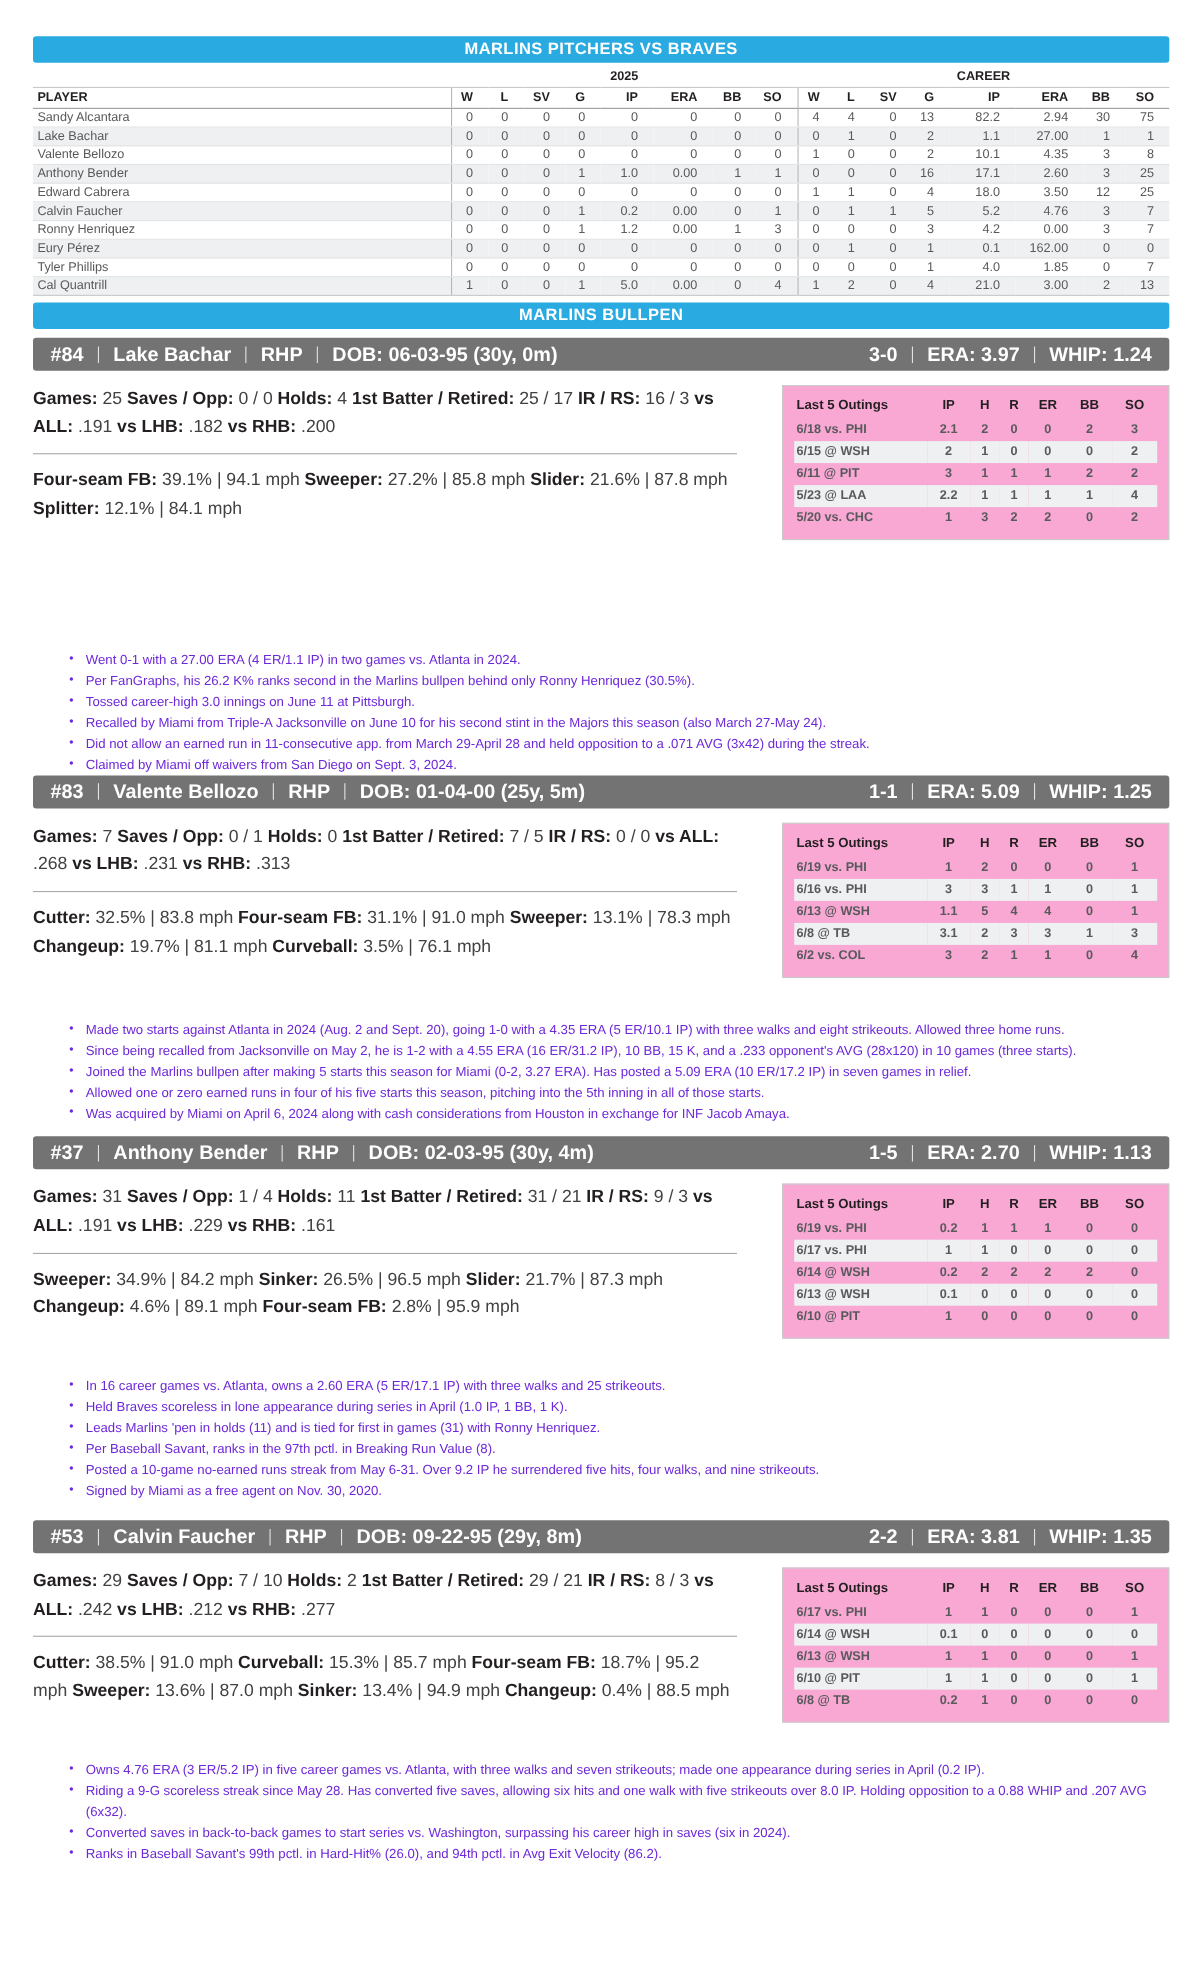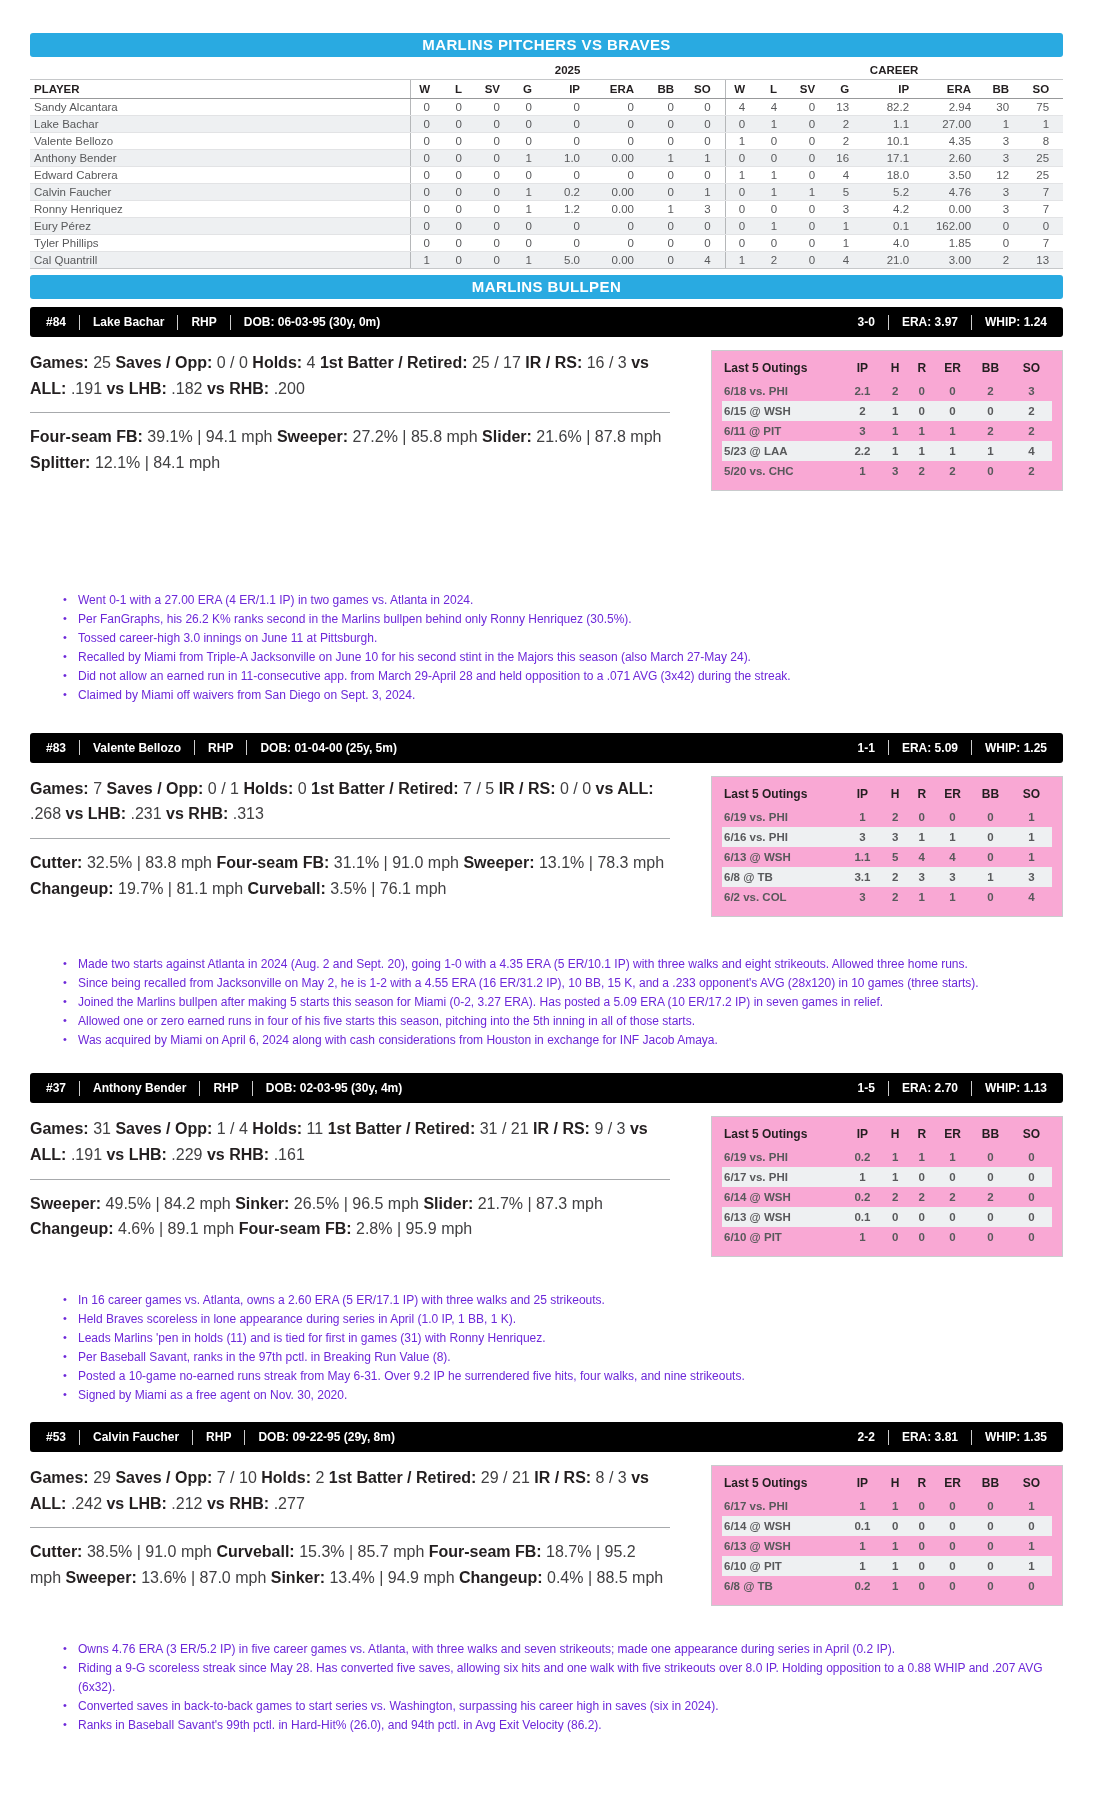--- a/index.html
+++ b/index.html
@@ -33,27 +33,27 @@
     color: #58595b; height: 17px; text-align: right; padding-right: 14px;
     border-bottom: 1px solid #e2e3e5;
   }
   table.pitchers tbody td.pl { text-align: left; padding-left: 4px; color: #58595b; }
   table.pitchers tbody tr:nth-child(even) { background: #eef0f2; }
   table.pitchers .gsep { border-left: 1px solid #b5b7b9; }
   table.pitchers tbody tr:last-child td { border-bottom: 1px solid #c6c8ca; }
 
   
   .card-bar {
-    background: #000000; color: #fff; height: 30px; border-radius: 3px;
+    background: #737373; color: #fff; height: 30px; border-radius: 3px;
     display: flex; align-items: center; justify-content: space-between;
-    padding: 0 16px; font-weight: bold; font-size: 12px;
+    padding: 0 16px; font-weight: bold; font-size: 18px;
   }
   .card-1 .card-bar { margin-top: 8px; }
-  .card-2 .card-bar { margin-top: 28px; }
-  .card-3 .card-bar { margin-top: 24px; }
+  .card-2 .card-bar { }
+  .card-3 .card-bar { margin-top: 12px; }
   .card-4 .card-bar { margin-top: 17px; }
   .bar-left, .bar-right { display: flex; align-items: center; gap: 13px; }
   .vbar { width: 1px; height: 15px; background: rgba(255,255,255,.8); display: inline-block; }
 
   .card-body { display: flex; margin-top: 13px; }
   .card-1 .card-body { min-height: 135px; }
   .card-2 .card-body { min-height: 145px; }
   .card-3 .card-body { min-height: 140px; }
   .card-4 .card-body { min-height: 140px; }
   .card-left { width: 640px; font-size: 16px; color: #414042; line-height: 1.6; }
@@ -559,21 +559,21 @@
           <span class="vbar"></span>
         <span>ERA: 2.70</span>
           <span class="vbar"></span>
         <span>WHIP: 1.13</span>
       </div>
     </div>
     <div class="card-body">
       <div class="card-left">
         <p class="stats-line"><b>Games:</b><span> 31 </span><b>Saves / Opp:</b><span> 1 / 4 </span><b>Holds:</b><span> 11 </span><b>1st Batter / Retired:</b><span> 31 / 21 </span><b>IR / RS:</b><span> 9 / 3 </span><b>vs ALL:</b><span> .191 </span><b>vs LHB:</b><span> .229 </span><b>vs RHB:</b><span> .161 </span></p>
         <hr class="split">
-        <p class="stats-line"><b>Sweeper:</b><span> 49.5% | 84.2 mph </span><b>Sinker:</b><span> 26.5% | 96.5 mph </span><b>Slider:</b><span> 21.7% | 87.3 mph </span><b>Changeup:</b><span> 4.6% | 89.1 mph </span><b>Four-seam FB:</b><span> 2.8% | 95.9 mph </span></p>
+        <p class="stats-line"><b>Sweeper:</b><span> 34.9% | 84.2 mph </span><b>Sinker:</b><span> 26.5% | 96.5 mph </span><b>Slider:</b><span> 21.7% | 87.3 mph </span><b>Changeup:</b><span> 4.6% | 89.1 mph </span><b>Four-seam FB:</b><span> 2.8% | 95.9 mph </span></p>
       </div>
       <div class="card-right">
         <div class="obox">
             <table class="outings">
               <colgroup>
                 <col style="width: 118px;">
                 <col style="width: 38px;">
                 <col style="width: 26px;">
                 <col style="width: 26px;">
                 <col style="width: 34px;">

